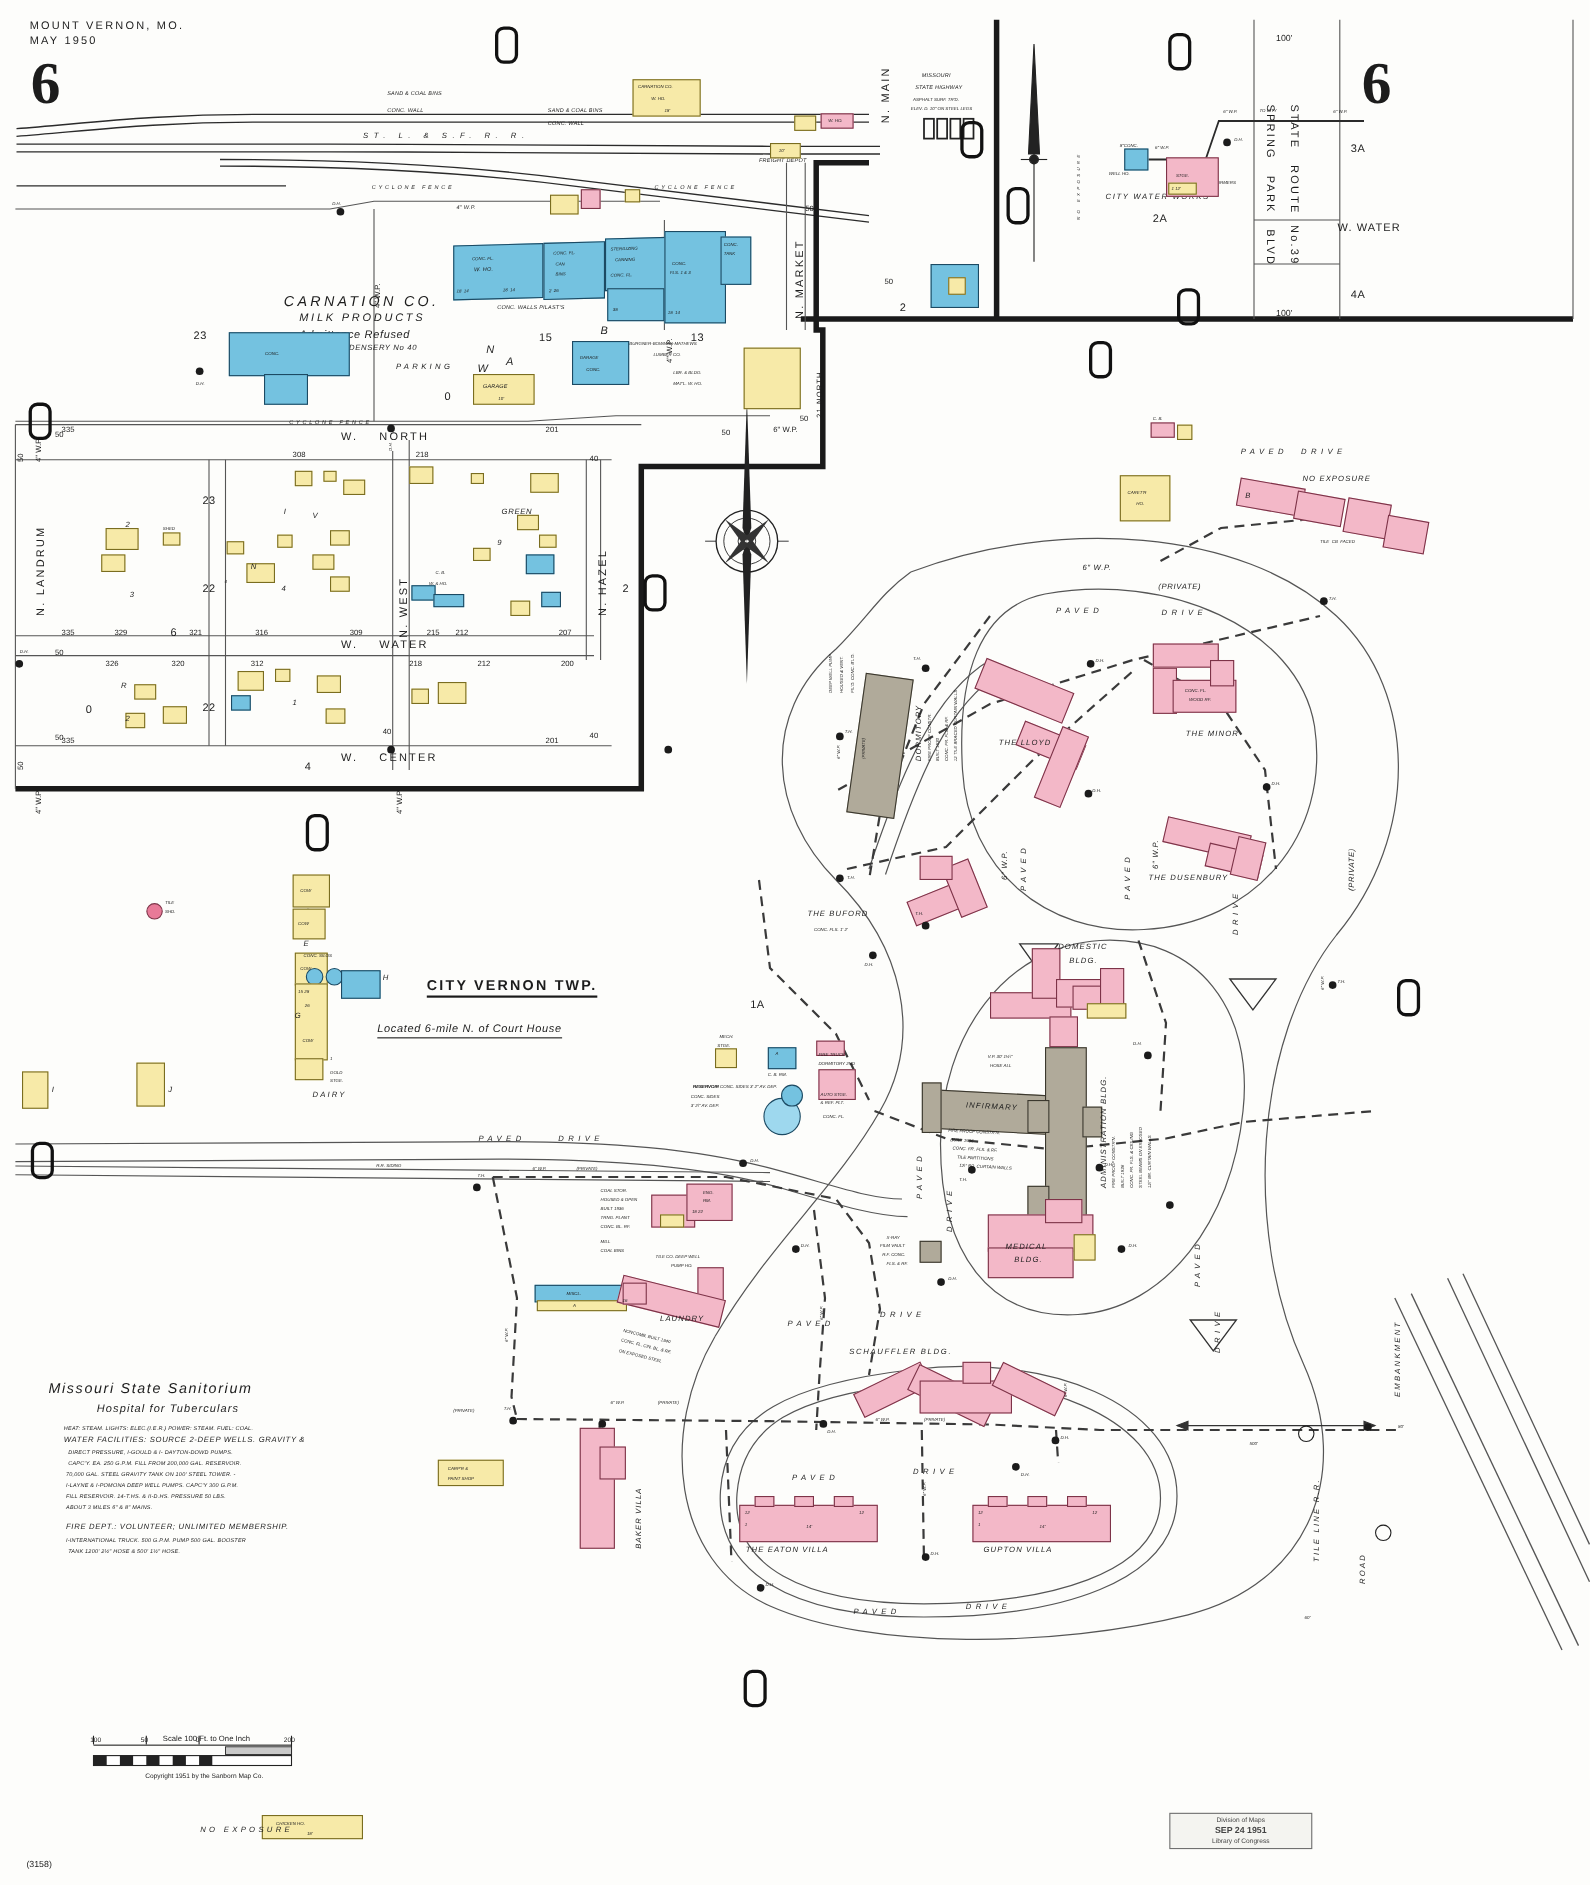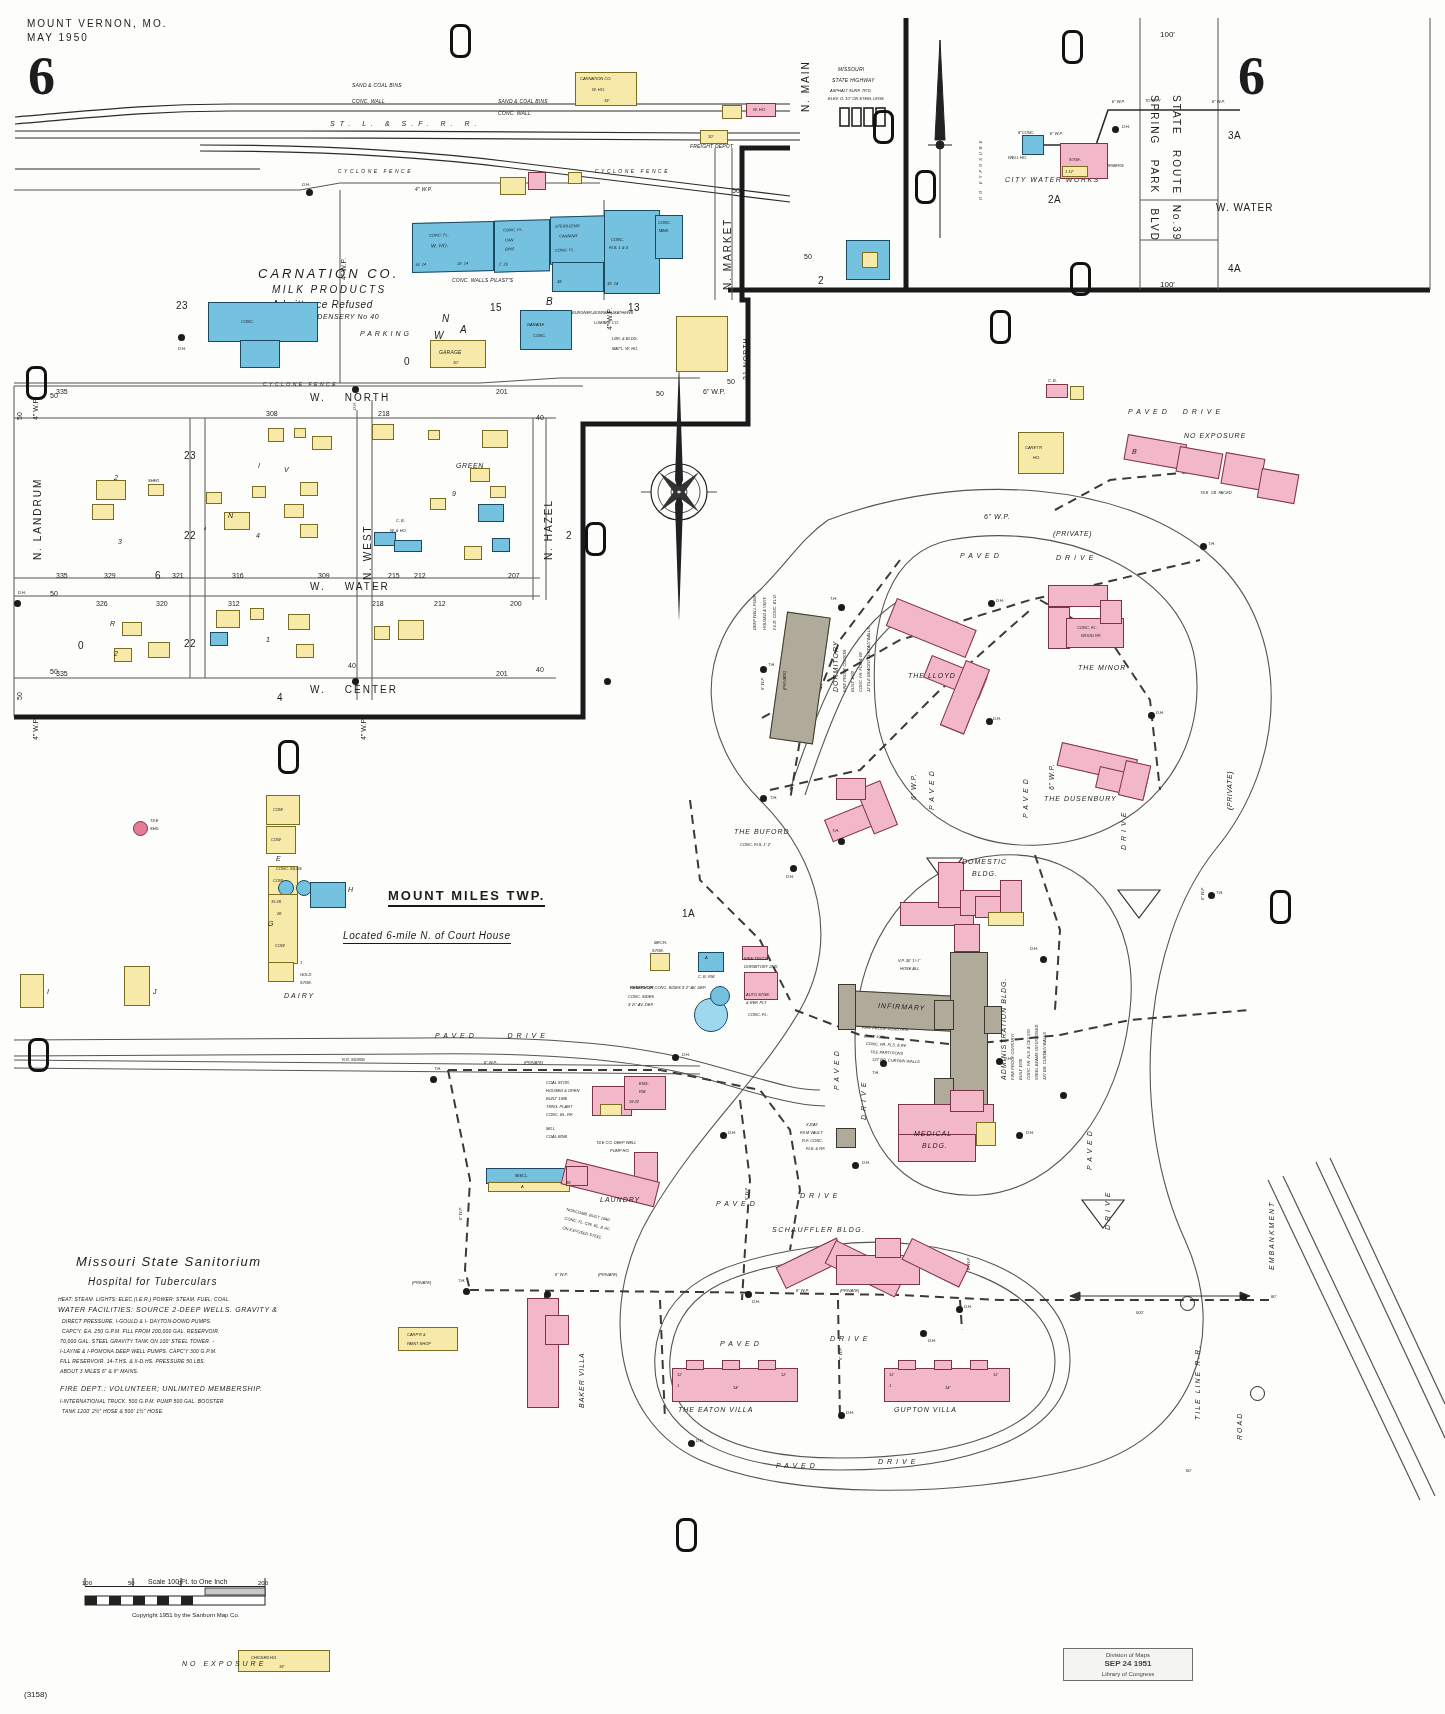--- a/index.html
+++ b/index.html
@@ -473,21 +473,21 @@
   <div class="t hand xtiny" style="left:204px;top:526px;">4</div>
   <div class="t hand xtiny" style="left:396px;top:518px;">C. B.</div>
   <div class="t hand xtiny" style="left:390px;top:528px;">W. &amp; HO.</div>
   <div class="dh" style="left:14px;top:600px;"></div>
   <div class="t hand xtiny" style="left:18px;top:590px;">D.H.</div>
   <div class="dh" style="left:352px;top:386px;"></div>
   <div class="dh" style="left:352px;top:678px;"></div>
   <div class="dh" style="left:604px;top:678px;"></div>
   <div class="t hand xtiny rot90" style="left:352px;top:410px;">D.H.</div>
 
-  <div class="t lg" style="left:388px;top:888px;letter-spacing:2px;font-weight:600;border-bottom:2px solid #1a1a1a;padding-bottom:2px;">MOUNT MILES TWP.</div>
+  <div class="t lg" style="left:388px;top:888px;letter-spacing:2px;font-weight:600;border-bottom:2px solid #1a1a1a;padding-bottom:2px;">CITY VERNON TWP.</div>
   <div class="t hand md" style="left:343px;top:930px;border-bottom:1px solid #1a1a1a;padding-bottom:2px;">Located 6-mile N. of Court House</div>
 
   <div class="bldg yel" style="left:266px;top:795px;width:34px;height:30px;">
     <div class="t hand xtiny" style="left:6px;top:11px;">COW</div>
   </div>
   <div class="t hand sm" style="left:278px;top:826px;">D</div>
   <div class="bldg yel" style="left:266px;top:826px;width:30px;height:28px;">
     <div class="t hand xtiny" style="left:4px;top:10px;">COW</div>
   </div>
   <div class="t hand sm" style="left:276px;top:855px;">E</div>
@@ -804,21 +804,21 @@
 
   <div class="t hand sm rot90" style="left:1268px;top:1270px;letter-spacing:2px;">EMBANKMENT</div>
   <div class="t hand sm rot90" style="left:1194px;top:1420px;letter-spacing:2px;">TILE LINE R.R.</div>
   <div class="t hand sm rot90" style="left:1236px;top:1440px;letter-spacing:2px;">ROAD</div>
   <div class="t hand xtiny" style="left:1271px;top:1294px;">80'</div>
   <div class="t hand xtiny" style="left:1136px;top:1310px;">500'</div>
   <div class="t hand xtiny" style="left:1186px;top:1468px;">60'</div>
   <div style="position:absolute;left:1180px;top:1296px;width:13px;height:13px;border-radius:50%;border:1.5px solid #222;"></div>
   <div style="position:absolute;left:1250px;top:1386px;width:13px;height:13px;border-radius:50%;border:1.5px solid #222;"></div>
 
-  <div class="t hand lg" style="left:76px;top:1254px;letter-spacing:1.5px;">Missouri State Sanitorium</div>
+  <div class="t hand lg" style="left:44px;top:1254px;letter-spacing:1.5px;">Missouri State Sanitorium</div>
   <div class="t hand md" style="left:88px;top:1276px;letter-spacing:1px;">Hospital for Tuberculars</div>
   <div class="t hand tiny" style="left:58px;top:1296px;">HEAT: STEAM. LIGHTS: ELEC.(I.E.R.) POWER: STEAM. FUEL: COAL.</div>
   <div class="t hand sm" style="left:58px;top:1306px;">WATER FACILITIES: SOURCE 2-DEEP WELLS. GRAVITY &amp;</div>
   <div class="t hand tiny" style="left:62px;top:1318px;">DIRECT PRESSURE, I-GOULD &amp; I- DAYTON-DOWD PUMPS.</div>
   <div class="t hand tiny" style="left:62px;top:1328px;">CAPC'Y. EA. 250 G.P.M. FILL FROM 200,000 GAL. RESERVOIR.</div>
   <div class="t hand tiny" style="left:60px;top:1338px;">70,000 GAL. STEEL GRAVITY TANK ON 100' STEEL TOWER. -</div>
   <div class="t hand tiny" style="left:60px;top:1348px;">I-LAYNE &amp; I-POMONA DEEP WELL PUMPS. CAPC'Y 300 G.P.M.</div>
   <div class="t hand tiny" style="left:60px;top:1358px;">FILL RESERVOIR. 14-T.HS. &amp; II-D.HS. PRESSURE 50 LBS.</div>
   <div class="t hand tiny" style="left:60px;top:1368px;">ABOUT 3 MILES 6" &amp; 8" MAINS.</div>
   <div class="t hand sm" style="left:60px;top:1385px;">FIRE DEPT.: VOLUNTEER; UNLIMITED MEMBERSHIP.</div>

